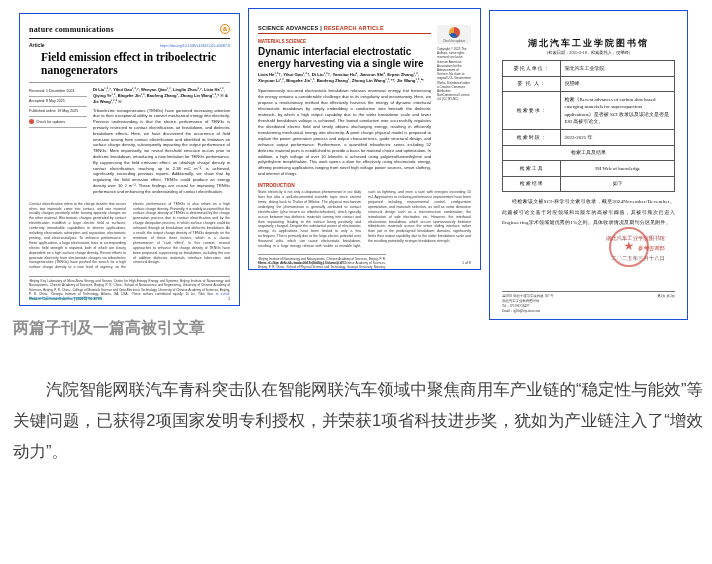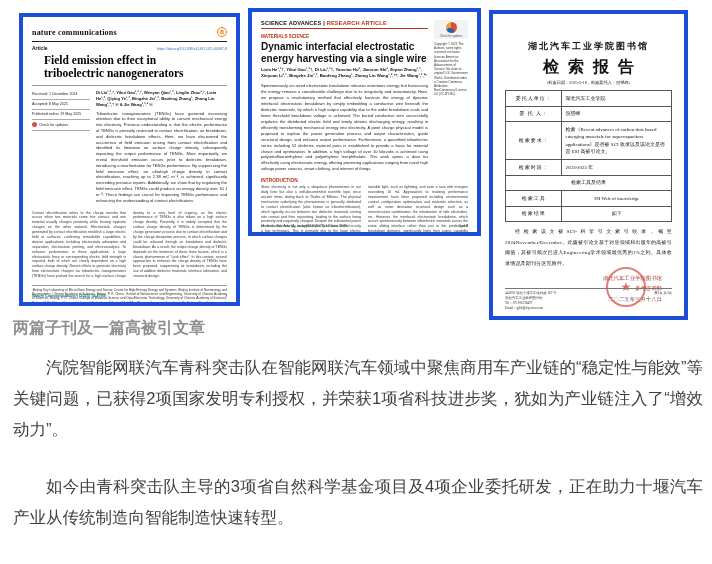--- a/index.html
+++ b/index.html
@@ -3,23 +3,23 @@
 <meta charset="utf-8">
 <style>
   * { margin:0; padding:0; box-sizing:border-box; }
   html,body { background:#fff; }
   body { width:712px; height:564px; position:relative; overflow:hidden;
          font-family:"Liberation Sans","DejaVu Sans",sans-serif; }
 
   .page { position:absolute; inset:0; background:#ffffff; }
 
   
-  .thumb { position:absolute; background:#fff; border:4px solid #1d4ed8; overflow:hidden; }
+  .thumb { position:absolute; background:#fff; border:1px solid #1d4ed8; overflow:hidden; }
   #thumb-nature { left:19px; top:13px; width:221px; height:293px; padding:10px 9px; }
-  #thumb-sciadv { left:248px; top:8px; width:233px; height:228px; padding:8px 9px; }
+  #thumb-sciadv { left:248px; top:8px; width:233px; height:262px; padding:16px 9px; }
   #thumb-report { left:489px; top:10px; width:199px; height:310px; padding:26px 12px 12px;
                   font-family:Liberation Serif, serif; }
 
   
   .nc-head { display:flex; justify-content:space-between; align-items:center; }
   .nc-logo { font-family:"Liberation Serif",serif; font-weight:bold; font-size:8px; color:#111; letter-spacing:.2px; }
   .nc-oa { width:10px; height:10px; border:1.5px solid #f07d00; border-radius:50%;
            color:#f07d00; font-weight:bold; font-size:7px; line-height:7px; text-align:center; }
   .nc-rule { border-top:1px solid #222; margin:4px 0 3px; }
   .nc-artrow { display:flex; justify-content:space-between; align-items:baseline; }
@@ -88,21 +88,21 @@
   .rp-seal { position:absolute; right:26px; top:-6px; width:40px; height:40px;
              border:2px solid rgba(206,62,52,.65); border-radius:50%;
              display:flex; align-items:center; justify-content:center; }
   .rp-seal span { color:rgba(206,62,52,.8); font-size:12px; }
   .rp-footer { position:absolute; left:12px; right:12px; bottom:5px;
                border-top:.5px solid #777; padding-top:2px; display:flex;
                justify-content:space-between; font-size:3.4px; color:#333; line-height:1.5; }
 
   
   .fig-caption { position:absolute; left:13px; top:318px; font-size:16px; color:#8e8e8e;font-weight:bold; }
-  .article-body { position:absolute; left:13px; width:690px; top:352px;
+  .article-body { position:absolute; left:13px; width:690px; top:374px;
                   font-size:16.5px; color:#404040; line-height:31px; }
   .article-body p { text-indent:2em; text-align:justify; }
   .article-body p + p { margin-top:26px; }
 </style>
 </head>
 <body>
 
 <div class="page">
 
   <div class="thumb" id="thumb-nature">
@@ -166,21 +166,20 @@
     <div class="sa-introbody">Static electricity is not only a ubiquitous phenomenon in our daily lives but also a well-documented scientific topic since ancient times, dating back to Thales of Miletus. The physical mechanism underlying the phenomenon is generally attributed to contact electrification (also known as triboelectrification), which typically occurs between two dielectric materials coming into contact and then separating, leading to the surface being positively and negatively charged. Despite the substantial power of electrostatic energy, its applications have been limited to only a few techniques. This is primarily due to the large electric potential over thousand volts, which can cause electrostatic breakdown, resulting in a huge energy release with visible or invisible light, such as lightning, and even a raze with energies exceeding 10 mJ. Approaches to realizing performance improvement have been proposed including environmental control, configuration optimization, and materials selection, as well as some derivative structural design such as a microstructure combination, the introduction of side electrodes, etc. However, the interfacial electrostatic breakdown, which occurs spontaneously between triboelectric materials across the entire sliding interface rather than just in the predesigned breakdown domains, significantly limits their output capability due to the wider breakdown scale and the resulting potentially stronger breakdown strength.</div>
     <div class="sa-notes">¹Beijing Institute of Nanoenergy and Nanosystems, Chinese Academy of Sciences, Beijing, P. R. China. ²College of Nanoscience and Technology, University of Chinese Academy of Sciences, Beijing, P. R. China. ³School of Physical Science and Technology, Guangxi University, Nanning, P. R. China. ⁴Georgia Institute of Technology, Atlanta, GA, USA. *Corresponding author. Email: wangjie@binn.cas.cn (J.W.); zhong.wang@mse.gatech.edu (Z.L.W.) †These authors contributed equally to this work.</div>
     <div class="sa-footer">
       <span>He et al., Sci. Adv. 11, eadw2613 (2025)     13 June 2025</span>
       <span>1 of 8</span>
     </div>
   </div>
 
   <div class="thumb" id="thumb-report">
     <div class="rp-org">湖北汽车工业学院图书馆</div>
-    <div class="rp-title">检索报告</div>
     <div class="rp-sub">（检索日期：2025-3-18，检索委托人：倪望峰）</div>
     <table class="rp-table">
       <tbody>
         <tr>
           <td class="lbl">委托人单位：</td>
           <td>湖北汽车工业学院</td>
         </tr>
         <tr>
           <td class="lbl">委 托 人：</td>
           <td>倪望峰</td>
@@ -223,16 +222,15 @@
         <div>Email：qjlib@vip.sina.com</div>
       </div>
       <div>第1页 共3页</div>
     </div>
   </div>
 
   <div class="fig-caption">两篇子刊及一篇高被引文章</div>
 
   <div class="article-body">
     <p>汽院智能网联汽车青科突击队在智能网联汽车领域中聚焦商用车产业链的“稳定性与能效”等关键问题，已获得2项国家发明专利授权，并荣获1项省科技进步奖，犹如为产业链注入了“增效动力”。</p>
-    <p>如今由青科突击队主导的3项省自然科学基金项目及4项企业委托研发，正在助力十堰汽车产业从传统制造向智能制造快速转型。</p>
   </div>
 
 </div>
 
 </body></html>

